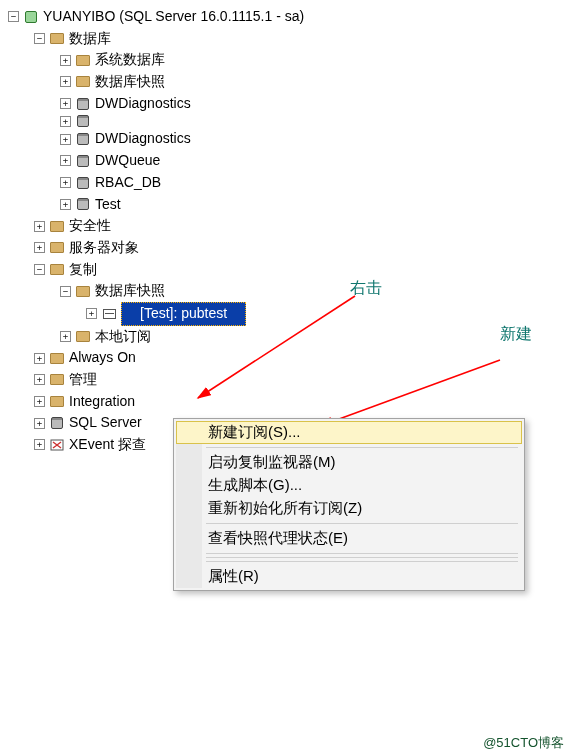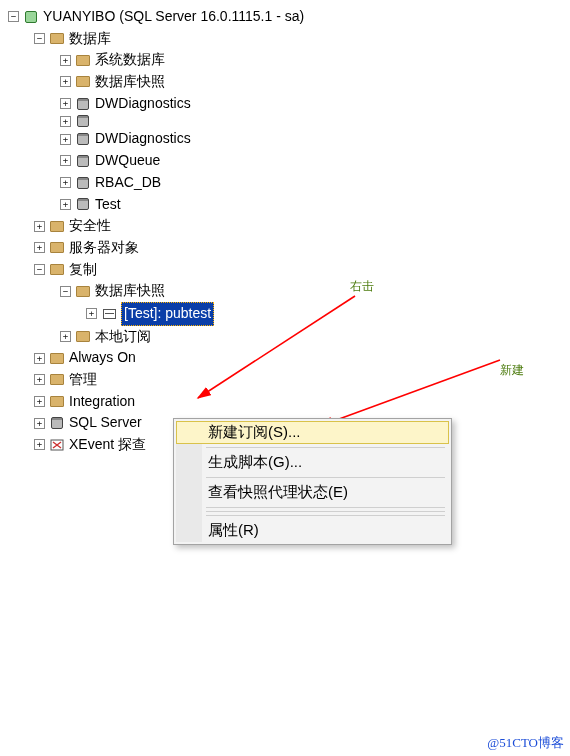--- a/index.html
+++ b/index.html
@@ -43,37 +43,37 @@
   }
   .pub::after{content:"";position:absolute;left:1px;top:3px;width:9px;height:1px;background:#555;}
   .label { }
   .d0 { padding-left: 4px; }
   .d1 { padding-left: 30px; }
   .d2 { padding-left: 56px; }
   .d3 { padding-left: 82px; }
   .selected {
     background: #0a3ea8;
     color: #fff;
-    padding: 0 2px;
+    padding: 0 18px;
     border: 1px dotted #ffb400;
   }
   
   .anno {
     position: absolute;
-    color: #4d7c0f;
-    font-size: 12px;
+    color: #0f766e;
+    font-size: 16px;
     pointer-events: none;
   }
   .arrow { position: absolute; pointer-events: none; }
   
   .context-menu {
     position: absolute;
     left: 173px;
     top: 418px;
-    width: 279px;
+    width: 352px;
     background: #f3f3f3;
     border: 1px solid #a3a3a3;
     box-shadow: 3px 3px 6px rgba(0,0,0,.25);
     font-size: 15px;
     padding: 2px;
     z-index: 20;
   }
   .menu-strip {
     position: absolute; left: 2px; top: 2px; bottom: 2px; width: 26px;
     background: #e9e9e9;
@@ -95,23 +95,22 @@
   }
   .submenu-arrow {
     position: absolute; right: 8px; top: 50%; transform: translateY(-50%);
     width: 0; height: 0;
     border-top: 5px solid transparent;
     border-bottom: 5px solid transparent;
     border-left: 6px solid #333;
   }
   .watermark {
     position: absolute; right: 6px; bottom: 4px;
-    color: #1d4ed8; font-size: 13px;
+    color: #14532d; font-size: 13px;
     z-index: 30;
-    font-family: Liberation Serif, serif;
   }
 </style>
 </head>
 <body>
 
 <div class="tree">
 
   <div class="node d0">
     <span class="toggle">−</span>
     <span class="icon">
@@ -263,38 +262,40 @@
           <rect x="1" y="1" width="12" height="10" fill="#fff" stroke="#555"></rect>
           <path d="M3 3 L11 9 M11 3 L3 9" stroke="#c33" stroke-width="1.4"></path>
         </svg>
       </span>
     <span class="label">XEvent 探查</span>
   </div>
 
 </div>
 
 <div class="anno" style="left:350px; top:278px;">右击</div>
-<div class="anno" style="left:500px; top:362px;">新建</div>
+<div class="anno" style="left:500px; top:324px;">新建</div>
 
 <svg class="arrow" style="left:0;top:0" width="570" height="756">
   <defs>
     <marker id="ah" markerWidth="10" markerHeight="10" refX="8" refY="3" orient="auto">
       <path d="M0,0 L9,3 L0,6 Z" fill="#ff0000"></path>
     </marker>
   </defs>
   <line x1="355" y1="296" x2="198" y2="398" stroke="#ff0000" stroke-width="1.6" marker-end="url(#ah)"></line>
   <line x1="500" y1="360" x2="320" y2="426" stroke="#ff0000" stroke-width="1.6" marker-end="url(#ah)"></line>
 </svg>
 
 <div class="context-menu">
   <div class="menu-strip"></div>
 
   <div class="menu-item hi"><span>新建订阅(S)...</span></div>
   <div class="menu-sep"></div>
+  <div class="menu-item"><span>启动复制监视器(M)</span></div>
   <div class="menu-item"><span>生成脚本(G)...</span></div>
+  <div class="menu-item"><span>重新初始化所有订阅(Z)</span></div>
   <div class="menu-sep"></div>
   <div class="menu-item"><span>查看快照代理状态(E)</span></div>
   <div class="menu-sep"></div>
   <div class="menu-sep"></div>
   <div class="menu-sep"></div>
   <div class="menu-item"><span>属性(R)</span></div>
 </div>
 
 <div class="watermark">@51CTO博客</div>
 

